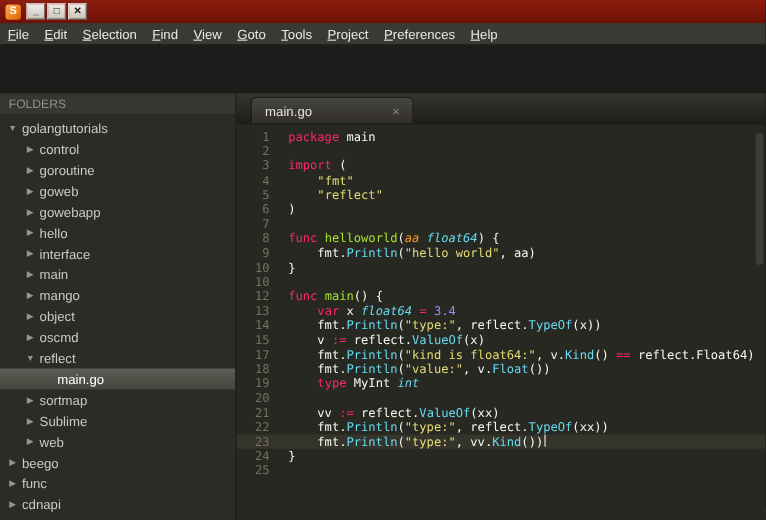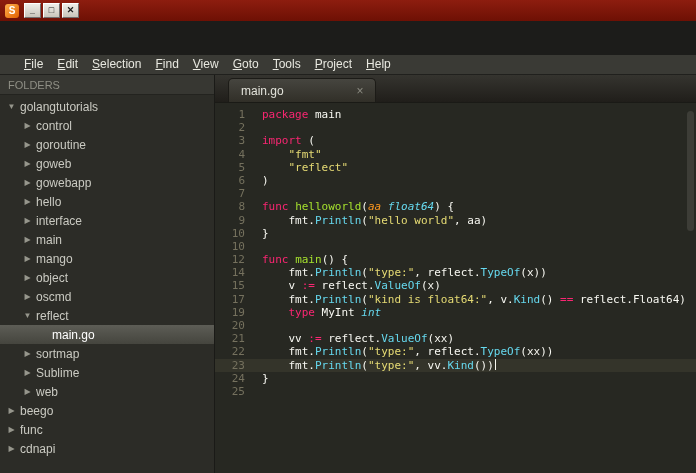--- a/index.html
+++ b/index.html
@@ -15,26 +15,26 @@
     font-weight:bold; display:flex; align-items:center; justify-content:center; margin:0 5px 0 2px; }
   .title-text { flex:1; color:#fff; font-size:12px; font-weight:bold; white-space:nowrap;
     overflow:hidden; text-shadow:1px 1px 1px rgba(0,0,0,.6); letter-spacing:.2px; }
   .win-btns { display:flex; gap:2px; flex:none; }
   .win-btn { width:17px; height:15px; background:linear-gradient(#efede8,#c9c5bb);
     border:1px solid; border-color:#fff #6f6f6f #6f6f6f #fff; font-size:9px; line-height:12px;
     text-align:center; color:#1a1a1a; font-weight:bold; cursor:default; }
 
   
   .menubar { height:20px; flex:none; background:#3a3a35; border-bottom:1px solid #20201d;
-    display:flex; padding-left:17px;margin-top:34px; }
+    display:flex; align-items:center; padding-left:0; }
   .menu-item { font-size:12px; color:#e8e8e0; padding:2px 7px; white-space:nowrap; }
   .menu-item u { text-decoration:underline; }
 
   
-  .main { flex:1; display:flex; min-height:0; }
+  .main { flex:1; display:flex; min-height:0;margin-top:44px; }
 
   
   .sidebar { width:215px; flex:none; background:#2c2c27; border-right:1px solid #1a1a17;
     display:flex; flex-direction:column; overflow:hidden; }
   .folders-header { height:20px; flex:none; line-height:20px; padding-left:8px; font-size:11px;
     color:#8f8f85; background:#37373张2; background:#373732; border-bottom:1px solid #23231f; }
   .tree { flex:1; padding-top:2px; overflow:hidden; }
   .tree-row { height:19px; display:flex; align-items:center; font-size:12px; color:#cacac2;
     white-space:nowrap; cursor:default; }
   .tree-row.selected { background:linear-gradient(#5d5d56,#45453e); color:#ffffff; }
@@ -87,20 +87,21 @@
 
   <div class="menubar" id="menubar">
       <span class="menu-item"><u>F</u>ile</span>
       <span class="menu-item"><u>E</u>dit</span>
       <span class="menu-item"><u>S</u>election</span>
       <span class="menu-item"><u>F</u>ind</span>
       <span class="menu-item"><u>V</u>iew</span>
       <span class="menu-item"><u>G</u>oto</span>
       <span class="menu-item"><u>T</u>ools</span>
       <span class="menu-item"><u>P</u>roject</span>
+      <span class="menu-item"><u>P</u>references</span>
       <span class="menu-item"><u>H</u>elp</span>
     </div>
 
   <div class="main">
 
     <div class="sidebar">
       <div class="folders-header">FOLDERS</div>
       <div class="tree" id="tree">
           <div class="tree-row" style="padding-left: 5px;">
             <span class="arrow">▼</span>
@@ -194,23 +195,25 @@
           <div class="code-line"><span class="gutter">3</span><span class="line-content"><span class="tok-kw">import</span><span class="tok-pl"> (</span></span></div>
           <div class="code-line"><span class="gutter">4</span><span class="line-content"><span class="tok-pl">    </span><span class="tok-st">"fmt"</span></span></div>
           <div class="code-line"><span class="gutter">5</span><span class="line-content"><span class="tok-pl">    </span><span class="tok-st">"reflect"</span></span></div>
           <div class="code-line"><span class="gutter">6</span><span class="line-content"><span class="tok-pl">)</span></span></div>
           <div class="code-line"><span class="gutter">7</span><span class="line-content"></span></div>
           <div class="code-line"><span class="gutter">8</span><span class="line-content"><span class="tok-kw">func</span><span class="tok-pl"> </span><span class="tok-fn">helloworld</span><span class="tok-pl">(</span><span class="tok-pa">aa</span><span class="tok-pl"> </span><span class="tok-ty">float64</span><span class="tok-pl">) {</span></span></div>
           <div class="code-line"><span class="gutter">9</span><span class="line-content"><span class="tok-pl">    fmt.</span><span class="tok-cy">Println</span><span class="tok-pl">(</span><span class="tok-st">"hello world"</span><span class="tok-pl">, aa)</span></span></div>
           <div class="code-line"><span class="gutter">10</span><span class="line-content"><span class="tok-pl">}</span></span></div>
           <div class="code-line"><span class="gutter">10</span><span class="line-content"></span></div>
           <div class="code-line"><span class="gutter">12</span><span class="line-content"><span class="tok-kw">func</span><span class="tok-pl"> </span><span class="tok-fn">main</span><span class="tok-pl">() {</span></span></div>
+          <div class="code-line"><span class="gutter">13</span><span class="line-content"><span class="tok-pl">    </span><span class="tok-kw">var</span><span class="tok-pl"> x </span><span class="tok-ty">float64</span><span class="tok-pl"> </span><span class="tok-kw">=</span><span class="tok-pl"> </span><span class="tok-nu">3.4</span></span></div>
           <div class="code-line"><span class="gutter">14</span><span class="line-content"><span class="tok-pl">    fmt.</span><span class="tok-cy">Println</span><span class="tok-pl">(</span><span class="tok-st">"type:"</span><span class="tok-pl">, reflect.</span><span class="tok-cy">TypeOf</span><span class="tok-pl">(x))</span></span></div>
           <div class="code-line"><span class="gutter">15</span><span class="line-content"><span class="tok-pl">    v </span><span class="tok-kw">:=</span><span class="tok-pl"> reflect.</span><span class="tok-cy">ValueOf</span><span class="tok-pl">(x)</span></span></div>
           <div class="code-line"><span class="gutter">17</span><span class="line-content"><span class="tok-pl">    fmt.</span><span class="tok-cy">Println</span><span class="tok-pl">(</span><span class="tok-st">"kind is float64:"</span><span class="tok-pl">, v.</span><span class="tok-cy">Kind</span><span class="tok-pl">() </span><span class="tok-kw">==</span><span class="tok-pl"> reflect.Float64)</span></span></div>
+          <div class="code-line"><span class="gutter">18</span><span class="line-content"><span class="tok-pl">    fmt.</span><span class="tok-cy">Println</span><span class="tok-pl">(</span><span class="tok-st">"value:"</span><span class="tok-pl">, v.</span><span class="tok-cy">Float</span><span class="tok-pl">())</span></span></div>
           <div class="code-line"><span class="gutter">19</span><span class="line-content"><span class="tok-pl">    </span><span class="tok-kw">type</span><span class="tok-pl"> MyInt </span><span class="tok-ty">int</span></span></div>
           <div class="code-line"><span class="gutter">20</span></div>
           <div class="code-line"><span class="gutter">21</span><span class="line-content"><span class="tok-pl">    vv </span><span class="tok-kw">:=</span><span class="tok-pl"> reflect.</span><span class="tok-cy">ValueOf</span><span class="tok-pl">(xx)</span></span></div>
           <div class="code-line"><span class="gutter">22</span><span class="line-content"><span class="tok-pl">    fmt.</span><span class="tok-cy">Println</span><span class="tok-pl">(</span><span class="tok-st">"type:"</span><span class="tok-pl">, reflect.</span><span class="tok-cy">TypeOf</span><span class="tok-pl">(xx))</span></span></div>
           <div class="code-line current"><span class="gutter">23</span><span class="line-content"><span class="tok-pl">    fmt.</span><span class="tok-cy">Println</span><span class="tok-pl">(</span><span class="tok-st">"type:"</span><span class="tok-pl">, vv.</span><span class="tok-cy">Kind</span><span class="tok-pl">())</span><span class="cursor"></span></span></div>
           <div class="code-line"><span class="gutter">24</span><span class="line-content"><span class="tok-pl">}</span></span></div>
           <div class="code-line"><span class="gutter">25</span><span class="line-content"></span></div>
         </div>
       <div class="scrollbar">
         <div class="scroll-thumb"></div>

